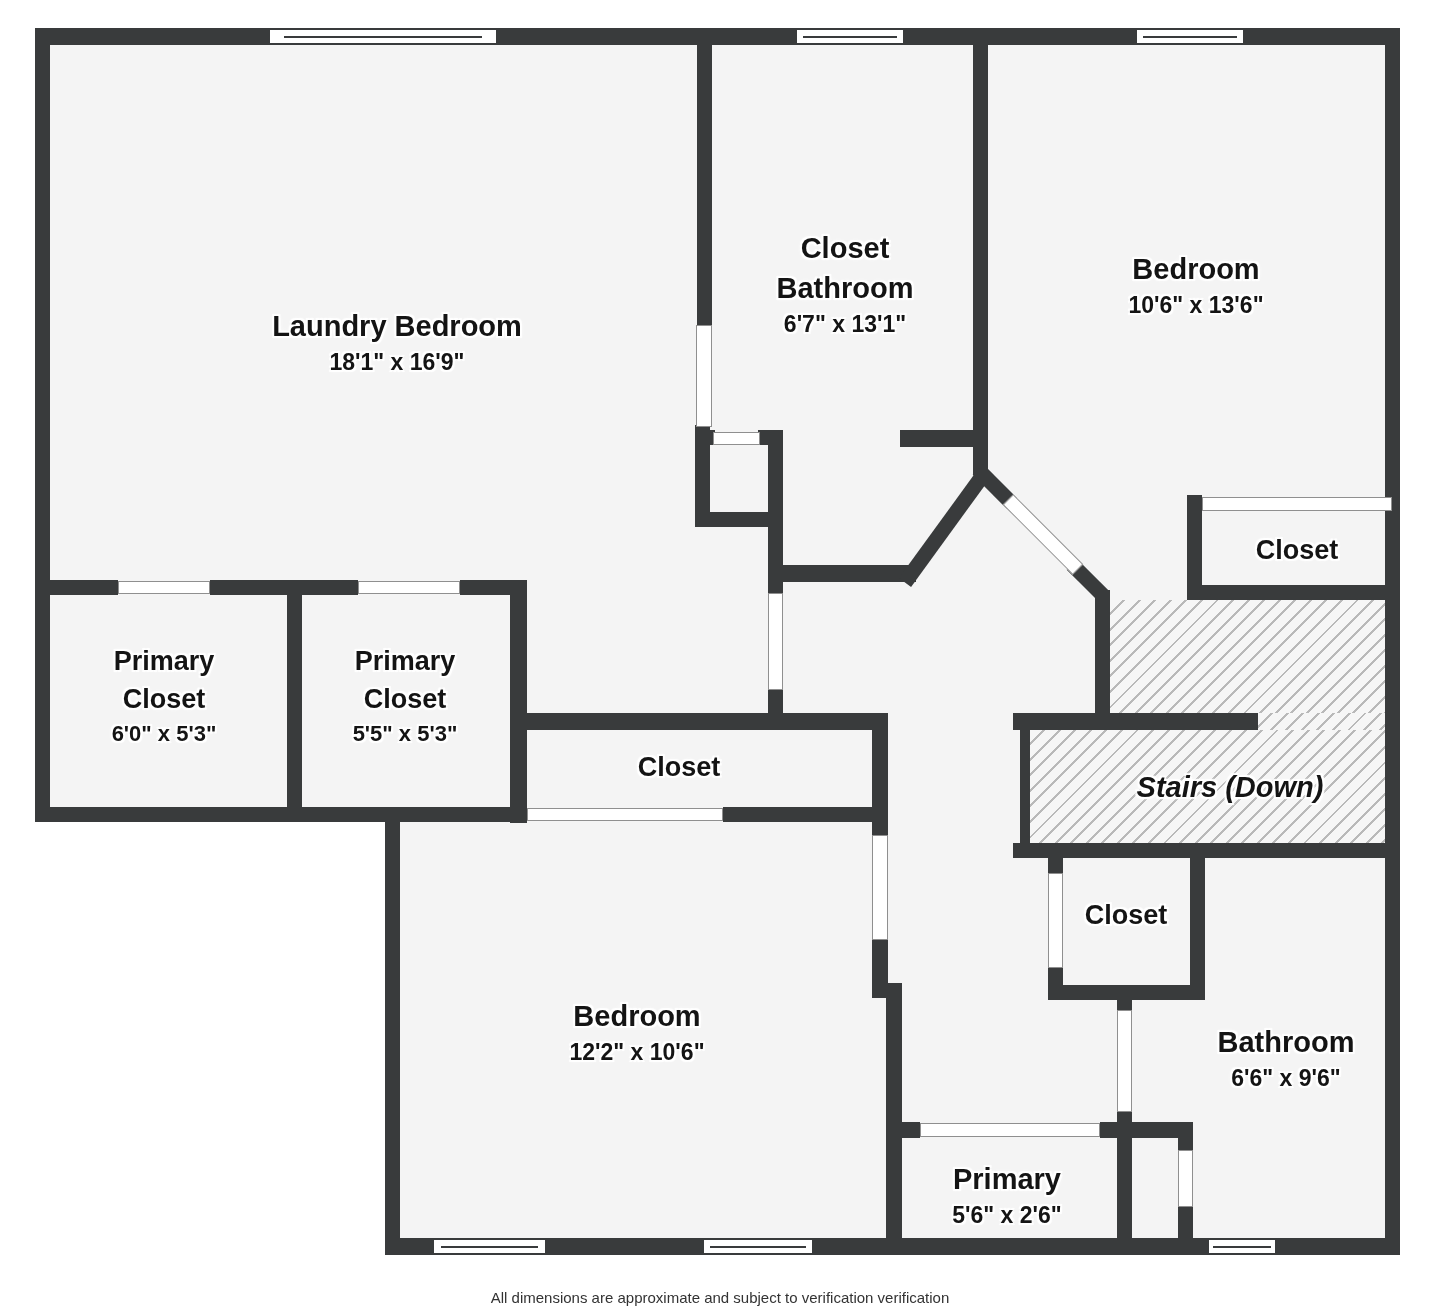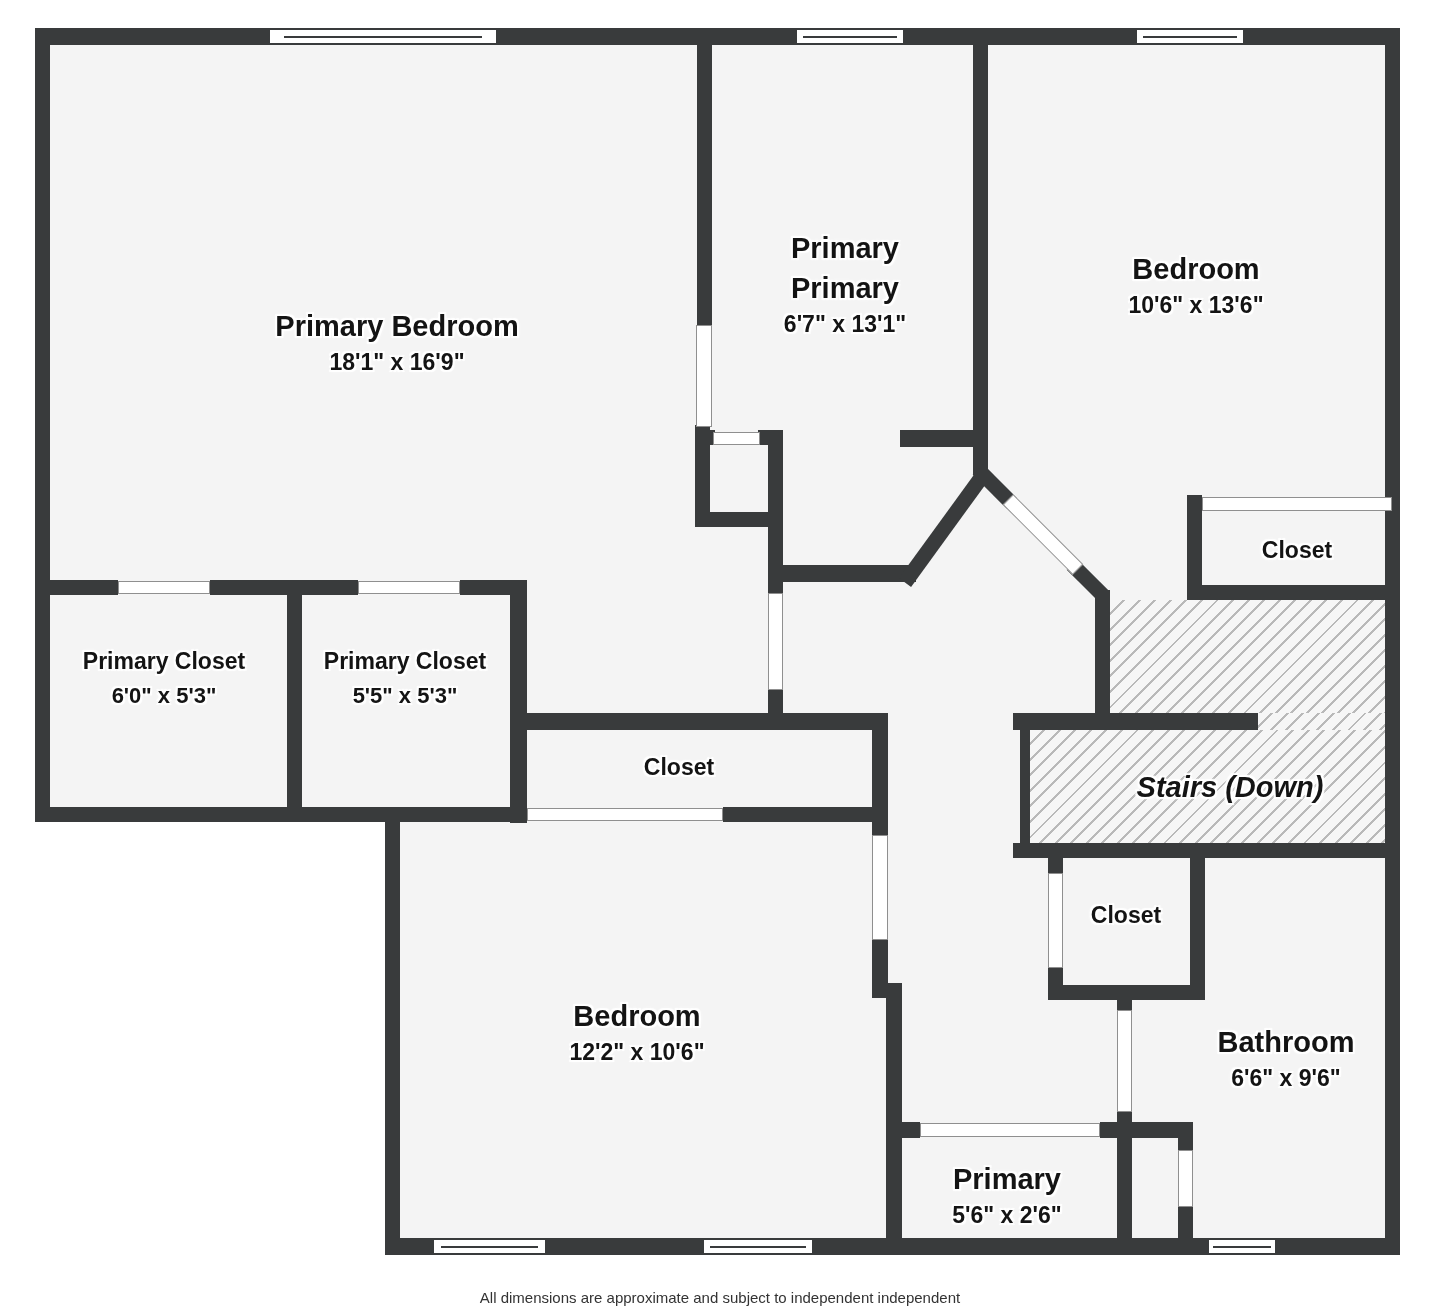--- a/index.html
+++ b/index.html
@@ -12,21 +12,21 @@
   .diag{transform-origin:0 50%;}
   .door{background:#ffffff;border:1px solid #8f8f8f;}
   .window{background:#ffffff;border:2px solid #393b3c;}
   .window::after{content:"";position:absolute;left:6%;right:6%;top:50%;height:2px;margin-top:-1px;background:#393b3c;}
   .hatch{background-color:#f6f6f6;
          background-image:repeating-linear-gradient(135deg,transparent 0 9px,#b9b9b9 9px 11px);}
   .label{position:absolute;transform:translateX(-50%);text-align:center;color:#141414;font-weight:700;
          text-shadow:-2px -2px 1px #fff,2px -2px 1px #fff,-2px 2px 1px #fff,2px 2px 1px #fff,0 0 6px #fff;}
   .label .name{display:block;font-size:29px;line-height:40px;}
   .label .dims{display:block;font-size:23px;line-height:33px;}
-  .label.small .name{font-size:23px;line-height:38px;}
+  .label.small .name{font-size:27px;line-height:38px;}
   .label.small .dims{font-size:22px;line-height:31px;}
   #footer{position:absolute;left:720px;bottom:8px;transform:translateX(-50%);
           font-size:15px;font-weight:400;color:#333;white-space:nowrap;}
 </style>
 </head>
 <body>
 
 <div id="plan">
     <div class="fill" style="left: 35px; top: 28px; width: 1365px; height: 1227px; background: rgb(244, 244, 244);"></div>
     <div class="hatch" style="left: 1110px; top: 600px; width: 275px; height: 113px;"></div>
@@ -93,25 +93,25 @@
     <div class="door" style="left: 1117px; top: 1010px; width: 15px; height: 102px;"></div>
     <div class="door" style="left: 1178px; top: 1150px; width: 15px; height: 57px;"></div>
     <div class="door" style="left: 920px; top: 1123px; width: 180px; height: 14px;"></div>
     <div class="window" style="left: 268px; top: 28px; width: 230px; height: 17px;"></div>
     <div class="window" style="left: 795px; top: 28px; width: 110px; height: 17px;"></div>
     <div class="window" style="left: 1135px; top: 28px; width: 110px; height: 17px;"></div>
     <div class="window" style="left: 432px; top: 1238px; width: 115px; height: 17px;"></div>
     <div class="window" style="left: 702px; top: 1238px; width: 112px; height: 17px;"></div>
     <div class="window" style="left: 1207px; top: 1238px; width: 70px; height: 17px;"></div>
     <div class="label" style="left: 397px; top: 306px; white-space: nowrap;">
-      <span class="name">Primary Bedroom</span>
+      <span class="name">Laundry Bedroom</span>
       <span class="dims">18'1" x 16'9"</span>
     </div>
     <div class="label" style="left: 845px; top: 228px; width: 210px;">
-      <span class="name">Primary Primary</span>
+      <span class="name">Closet Bathroom</span>
       <span class="dims">6'7" x 13'1"</span>
     </div>
     <div class="label" style="left: 1196px; top: 249px; white-space: nowrap;">
       <span class="name">Bedroom</span>
       <span class="dims">10'6" x 13'6"</span>
     </div>
     <div class="label small" style="left: 1297px; top: 531px;">
       <span class="name">Closet</span>
     </div>
     <div class="label small" style="left: 164px; top: 642px; width: 190px;">
@@ -137,13 +137,13 @@
     </div>
     <div class="label" style="left: 1286px; top: 1022px; white-space: nowrap;">
       <span class="name">Bathroom</span>
       <span class="dims">6'6" x 9'6"</span>
     </div>
     <div class="label" style="left: 1007px; top: 1159px; white-space: nowrap;">
       <span class="name">Primary</span>
       <span class="dims">5'6" x 2'6"</span>
     </div>
   </div>
-<div id="footer">All dimensions are approximate and subject to independent independent</div>
+<div id="footer">All dimensions are approximate and subject to verification verification</div>
 
 </body></html>

